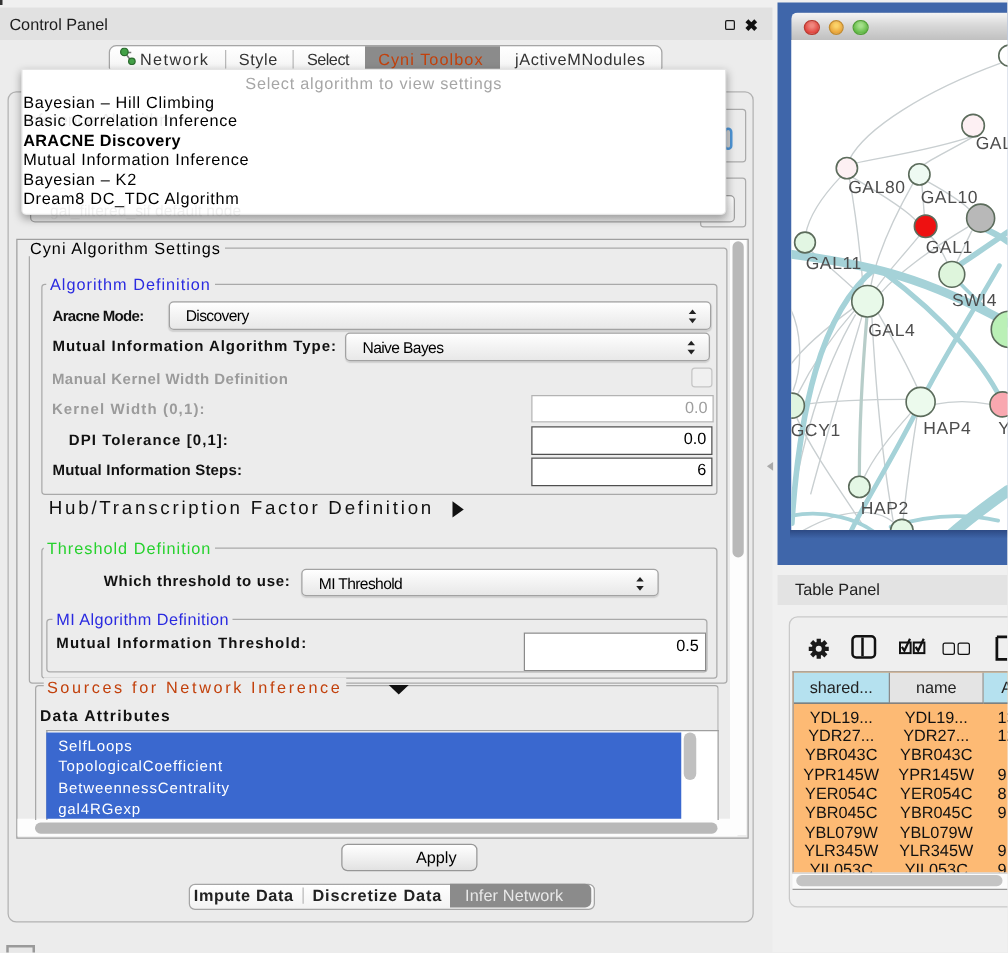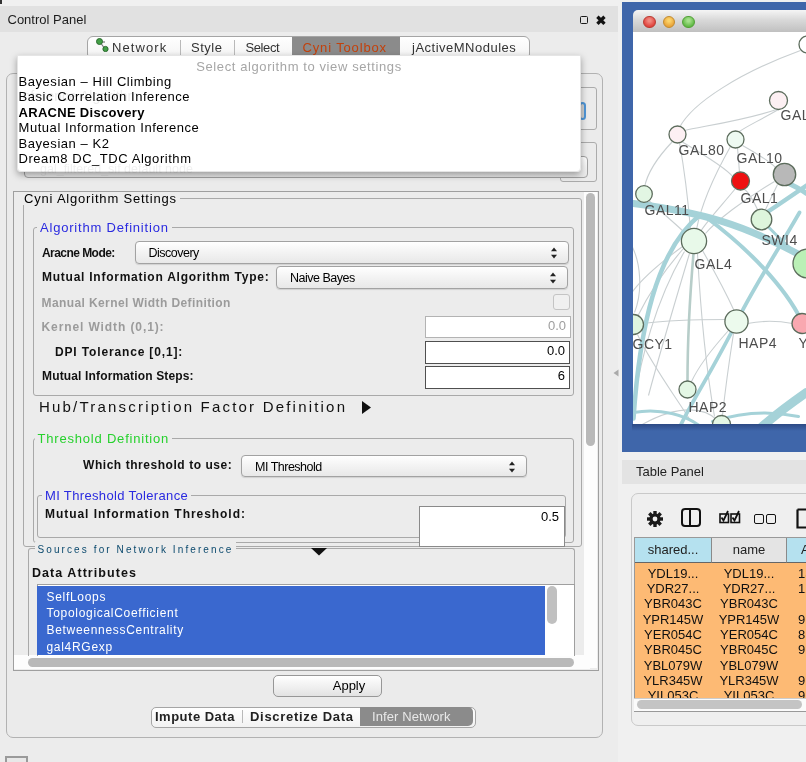--- a/index.html
+++ b/index.html
@@ -113,26 +113,26 @@
   <div class="blabel" style="left:83px;top:458px;letter-spacing:0.55px;">Which threshold to use:</div>
   <div class="combo" style="left:241px;top:455px;width:284px;height:20px;">
     <span class="ct">MI Threshold</span>
     <svg class="carr" width="8" height="14" viewBox="0 0 8 14">
         <path d="M4 1.5 L7 5.2 L1 5.2 Z" fill="#222"></path>
         <path d="M4 12.5 L7 8.8 L1 8.8 Z" fill="#222"></path>
       </svg>
   </div>
 
   <div class="gbox" style="left:37px;top:495px;width:527px;height:41px;"></div>
-  <div class="glabel" style="left:42px;top:489px;color:#2a2ae0;letter-spacing:0.35px;">MI Threshold Tolerance</div>
+  <div class="glabel" style="left:42px;top:489px;color:#2a2ae0;letter-spacing:0.35px;">MI Algorithm Definition</div>
   <div class="blabel" style="left:45px;top:507px;letter-spacing:0.95px;">Mutual Information Threshold:</div>
-  <div class="tfield" style="left:419px;top:506px;width:139px;height:21px;border:1px solid #8a8a8a;color:#000;padding:2px 5px 16px 0;">0.5</div>
+  <div class="tfield" style="left:419px;top:506px;width:139px;height:21px;border:1px solid #8a8a8a;color:#000;padding:2px 5px 6px 0;">0.5</div>
 
   <div class="gbox" style="left:28px;top:548px;width:545px;height:107px;border-bottom:none;border-bottom-left-radius:0;border-bottom-right-radius:0;"></div>
-  <div class="glabel" style="left:34.5px;top:542px;color:#0c4a6e;font-size:10px;line-height:15px;letter-spacing:2.1px;">Sources for Network Inference</div>
+  <div class="glabel" style="left:34.5px;top:542px;color:#c2410c;font-size:13px;line-height:15px;letter-spacing:2.1px;">Sources for Network Inference</div>
   <svg class="abs" style="left:310px;top:547px;" width="18" height="9" viewBox="0 0 18 9">
       <path d="M1 1 L17 1 L9 8.5 Z" fill="#111"></path>
     </svg>
   <div class="blabel" style="left:32px;top:566px;font-size:12.5px;letter-spacing:1.05px;">Data Attributes</div>
 
   <div class="abs" style="left:36.5px;top:584px;width:536.5px;height:71px;background:#fff;border:1px solid #9f9f9f;border-width:1px 1px 0 1px;"></div>
   <div class="abs" style="left:37px;top:585.5px;width:508px;height:69px;background:#3a68cf;"></div>
   <div class="abs" style="left:46.5px;top:588.5px;font-size:12px;letter-spacing:0.7px;color:#fff;line-height:16.9px;">SelfLoops<br>TopologicalCoefficient<br>BetweennessCentrality<br>gal4RGexp</div>
   <div class="abs" style="left:546.5px;top:586px;width:10.5px;height:38px;background:#c0c0c0;border-radius:5px;"></div>
 

